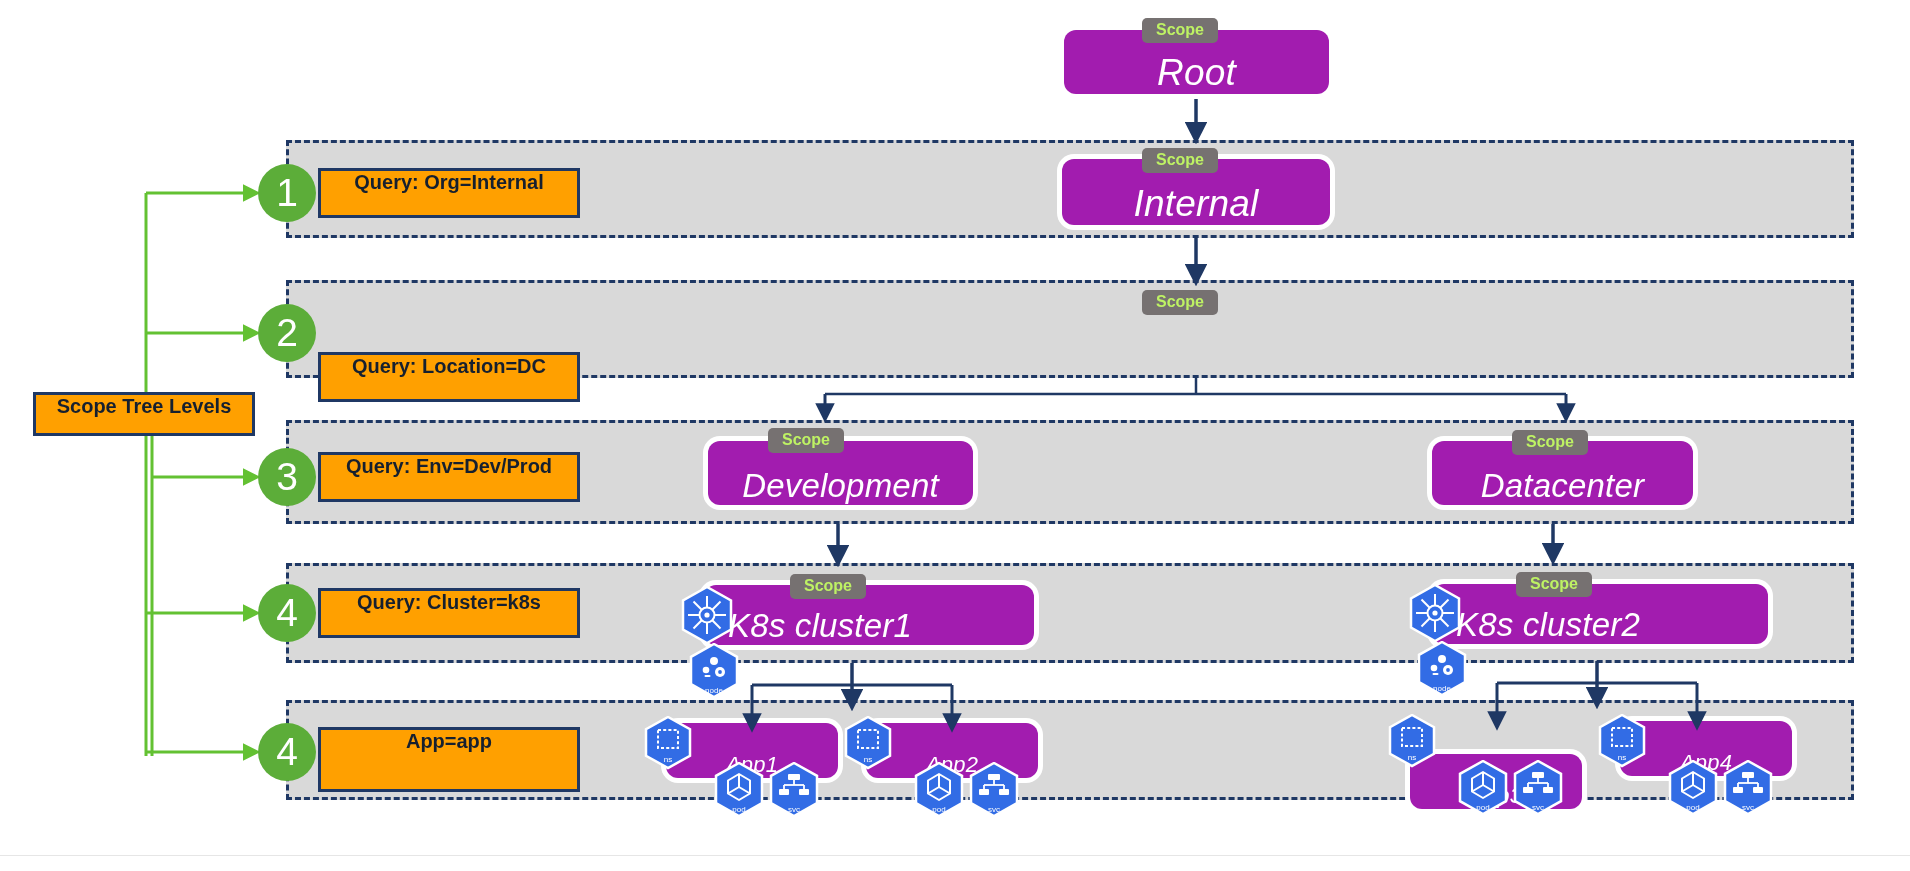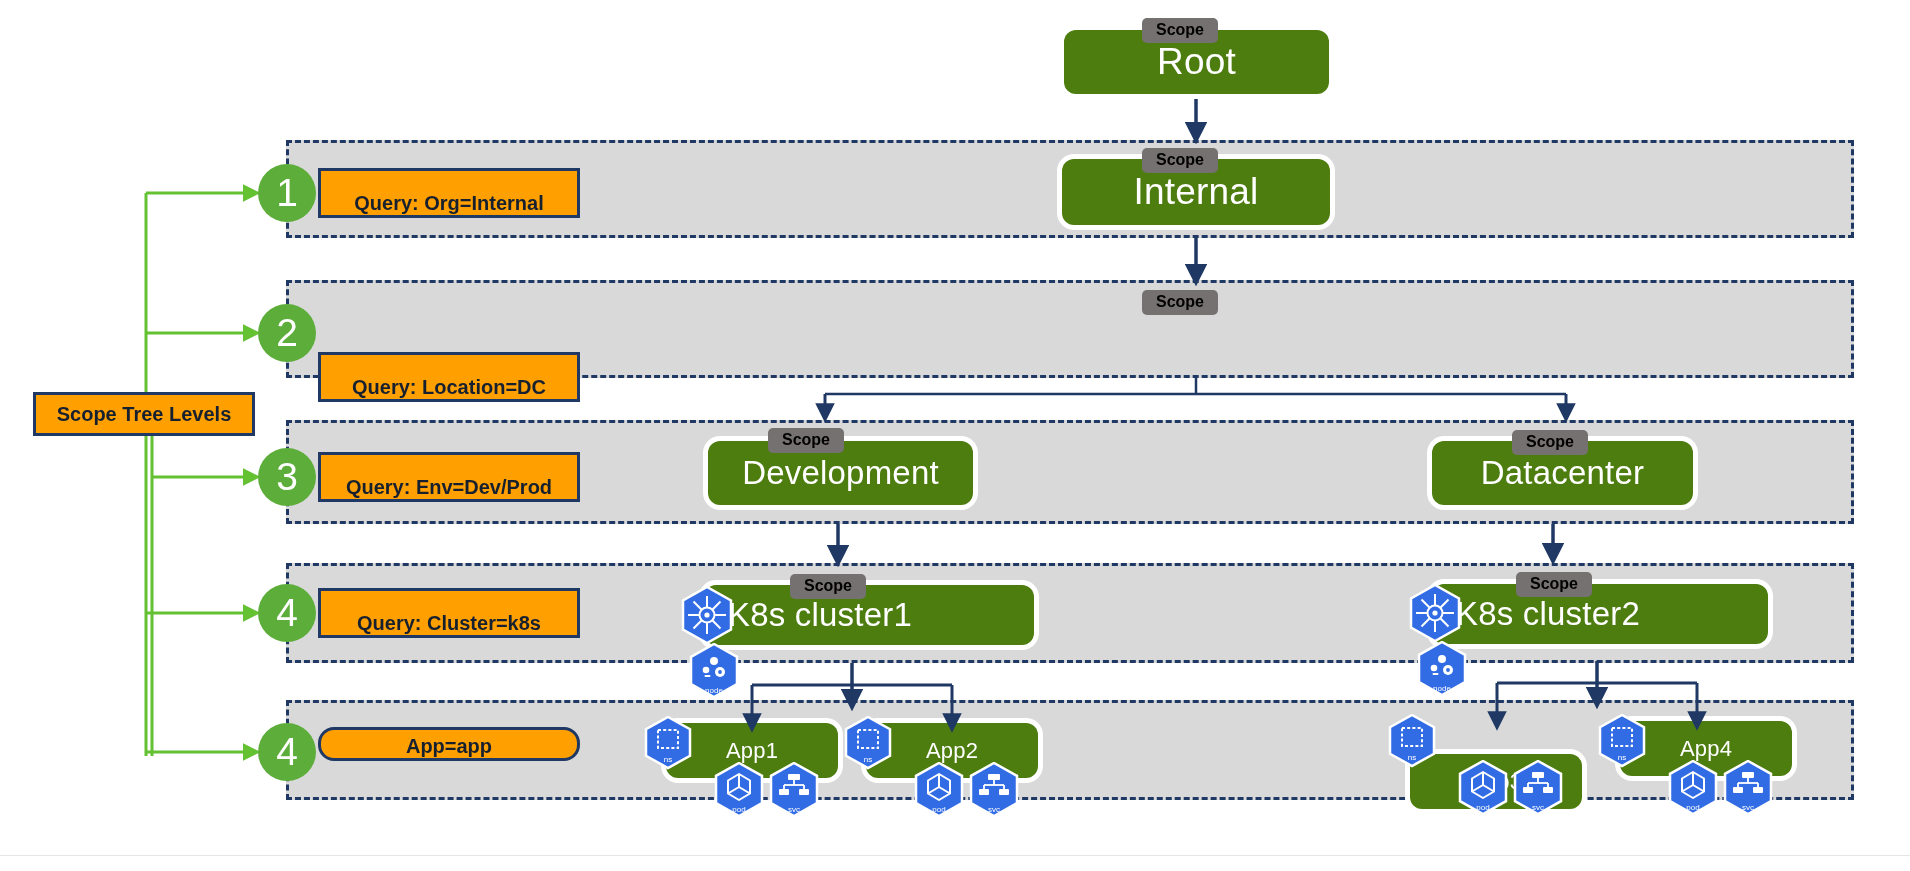--- a/index.html
+++ b/index.html
@@ -3,49 +3,49 @@
 <meta charset="utf-8">
 <style>
   html,body{margin:0;padding:0;background:#ffffff;}
   body{width:1910px;height:871px;font-family:"Liberation Sans",sans-serif;}
   #stage{position:relative;width:1910px;height:871px;overflow:hidden;background:#fff;}
 
   
   .lane{position:absolute;background:#D9D9D9;border:3px dashed #1F3864;box-sizing:border-box;}
 
   
-  .node{position:absolute;background:#4d7c0f;border-radius:12px;
+  .node{position:absolute;background:#a21caf;border-radius:12px;
         box-shadow:0 0 0 5px #ffffff;
-        display:flex;align-items:center;justify-content:center;
+        display:flex;align-items:flex-end;justify-content:center;
         color:#ffffff;font-weight:400;letter-spacing:0.2px;
-        box-sizing:border-box;}
+        box-sizing:border-box;font-style:italic;}
   .node.big{font-size:37px;}
   .node.mid{font-size:33px;}
   .node.app{font-size:22px;}
 
   
-  .scopetag{position:absolute;background:#767171;color:#000000;
+  .scopetag{position:absolute;background:#767171;color:#bef264;
             font-size:16px;font-weight:bold;border-radius:5px;
             padding:3px 14px 4px 14px;line-height:1.1;
             white-space:nowrap;z-index:12;}
 
   
   .qbox{position:absolute;background:#FFA000;border:3px solid #1F3864;
-        display:flex;align-items:flex-end;justify-content:center;
+        display:flex;align-items:flex-start;justify-content:center;
         color:#16202F;font-size:20px;font-weight:bold;box-sizing:border-box;z-index:8;}
 
   
   .numcircle{position:absolute;width:58px;height:58px;border-radius:50%;
              background:#55A630;background:#5CAD39;
              display:flex;align-items:center;justify-content:center;
              color:#ffffff;font-size:39px;font-weight:300;z-index:9;}
 
   
   .titlebox{position:absolute;background:#FFA000;border:3px solid #1F3864;
-            display:flex;align-items:center;justify-content:center;
+            display:flex;align-items:flex-start;justify-content:center;
             color:#16202F;font-size:20px;font-weight:bold;box-sizing:border-box;z-index:10;}
 
   
   svg.overlay{position:absolute;left:0;top:0;width:1910px;height:871px;
               pointer-events:none;overflow:visible;}
   svg.overlay.beneath{z-index:3;}
   svg.overlay.above{z-index:7;}
 
   
   .hexicon{position:absolute;z-index:14;}
@@ -140,21 +140,21 @@
   <div class="numcircle" style="left:258px;top:584px;">
     <span>4</span>
   </div>
   <div class="qbox" style="left:318px;top:588px;width:262px;height:50px;">
     <span>Query: Cluster=k8s</span>
   </div>
 
   <div class="numcircle" style="left:258px;top:723px;">
     <span>4</span>
   </div>
-  <div class="qbox" style="left:318px;top:727px;width:262px;height:34px;border-radius:16px;">
+  <div class="qbox" style="left:318px;top:727px;width:262px;height:65px;">
     <span>App=app</span>
   </div>
 
   <div class="node big" style="left:1064px;top:30px;width:265px;height:64px;">
     <span>Root</span>
   </div>
   <div class="scopetag" style="left:1142px;top:18px;">
     <span>Scope</span>
   </div>
 

